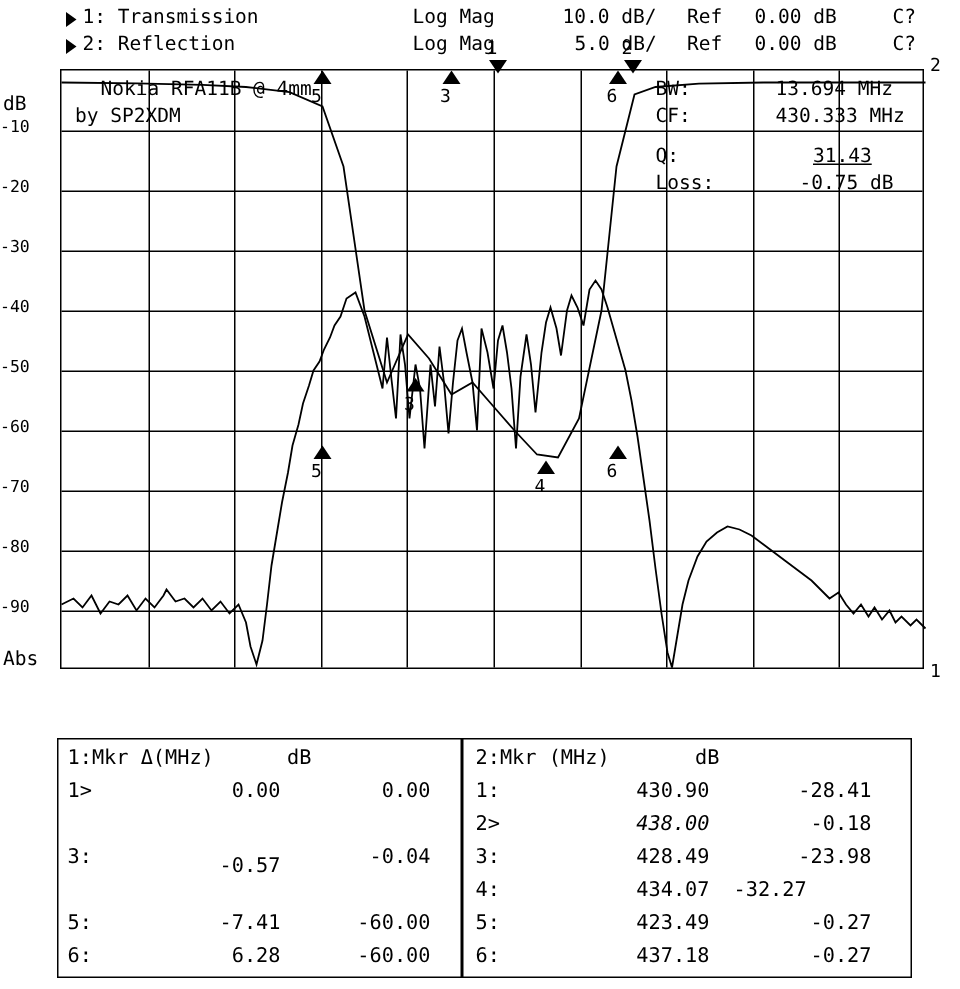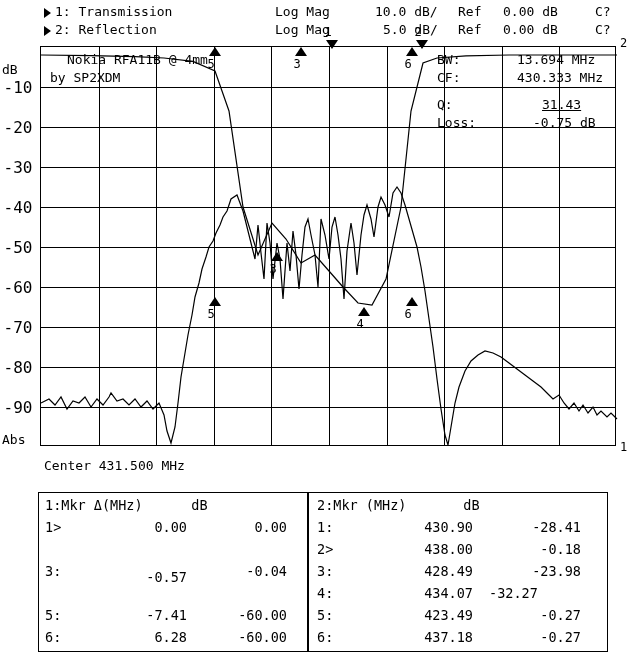--- a/index.html
+++ b/index.html
@@ -7,21 +7,21 @@
   #root{position:relative;width:640px;height:659px;overflow:hidden;}
   .t{position:absolute;white-space:pre;font-size:13px;line-height:15px;}
 
   .tri-r{position:absolute;width:0;height:0;border-left:7px solid #000;border-top:5px solid transparent;border-bottom:5px solid transparent;}
 
   
   #grat{position:absolute;left:40px;top:46px;width:576px;height:400px;border:1px solid #000;box-sizing:border-box;}
   #grat .v{position:absolute;top:0;bottom:0;width:1px;background:#000;}
   #grat .h{position:absolute;left:0;right:0;height:1px;background:#000;}
 
-  .ylab{position:absolute;right:0;font-size:16px;text-align:center;white-space:pre;}
+  .ylab{position:absolute;right:0;font-size:11px;text-align:left;white-space:pre;}
 
   svg{position:absolute;left:0;top:0;overflow:visible;}
 
   
   .mk{position:absolute;font-size:12px;text-align:center;white-space:pre;}
   .mkt{position:absolute;width:0;height:0;border-left:6px solid transparent;border-right:6px solid transparent;}
   .mkt.up{border-bottom:9px solid #000;}
   .mkt.dn{border-top:9px solid #000;}
 
   
@@ -123,21 +123,20 @@
   <div class="t" style="left:437px;top:70px;">CF:</div>
   <div class="t" style="left:517px;top:70px;">430.333 MHz</div>
   <div class="t" style="left:437px;top:97px;">Q:</div>
   <div class="t" style="left:542px;top:97px;text-decoration:underline;">31.43</div>
   <div class="t" style="left:437px;top:115px;">Loss:</div>
   <div class="t" style="left:533px;top:115px;">-0.75 dB</div>
 
   <div class="t" style="left:620px;top:36px;font-size:12px;">2</div>
   <div class="t" style="left:620px;top:440px;font-size:12px;">1</div>
 
-  <div class="t" style="left:44px;top:458px;">Center 431.500 MHz</div>
 
   <div class="tbl" style="left:38px;top:492px;width:270px;height:160px;">
     <div class="row" style="left:6px;top:4px;">1:Mkr Δ(MHz)      dB</div>
 
     <div class="row" style="left:6px;top:26px;">1&gt;</div>
     <div class="row" style="left:78px;top:26px;width:70px;text-align:right;">0.00</div>
     <div class="row" style="left:170px;top:26px;width:78px;text-align:right;">0.00</div>
 
     <div class="row" style="left:6px;top:48px;"></div>
     <div class="row" style="left:78px;top:48px;width:70px;text-align:right;"></div>
@@ -161,21 +160,21 @@
   </div>
 
   <div class="tbl" style="left:308px;top:492px;width:300px;height:160px;">
     <div class="row" style="left:8px;top:4px;">2:Mkr (MHz)       dB</div>
 
     <div class="row" style="left:8px;top:26px;">1:</div>
     <div class="row" style="left:72px;top:26px;width:92px;text-align:right;">430.90</div>
     <div class="row" style="left:180px;top:26px;width:92px;text-align:right;">-28.41</div>
 
     <div class="row" style="left:8px;top:48px;">2&gt;</div>
-    <div class="row" style="left:72px;top:48px;width:92px;text-align:right;">438.00</div>
+    <div class="row" style="left:72px;top:48px;width:92px;text-align:right;font-style:italic;">438.00</div>
     <div class="row" style="left:180px;top:48px;width:92px;text-align:right;">-0.18</div>
 
     <div class="row" style="left:8px;top:70px;">3:</div>
     <div class="row" style="left:72px;top:70px;width:92px;text-align:right;">428.49</div>
     <div class="row" style="left:180px;top:70px;width:92px;text-align:right;">-23.98</div>
 
     <div class="row" style="left:8px;top:92px;">4:</div>
     <div class="row" style="left:72px;top:92px;width:92px;text-align:right;">434.07</div>
     <div class="row" style="left:180px;top:92px;width:92px;text-align:left;">-32.27</div>
 

